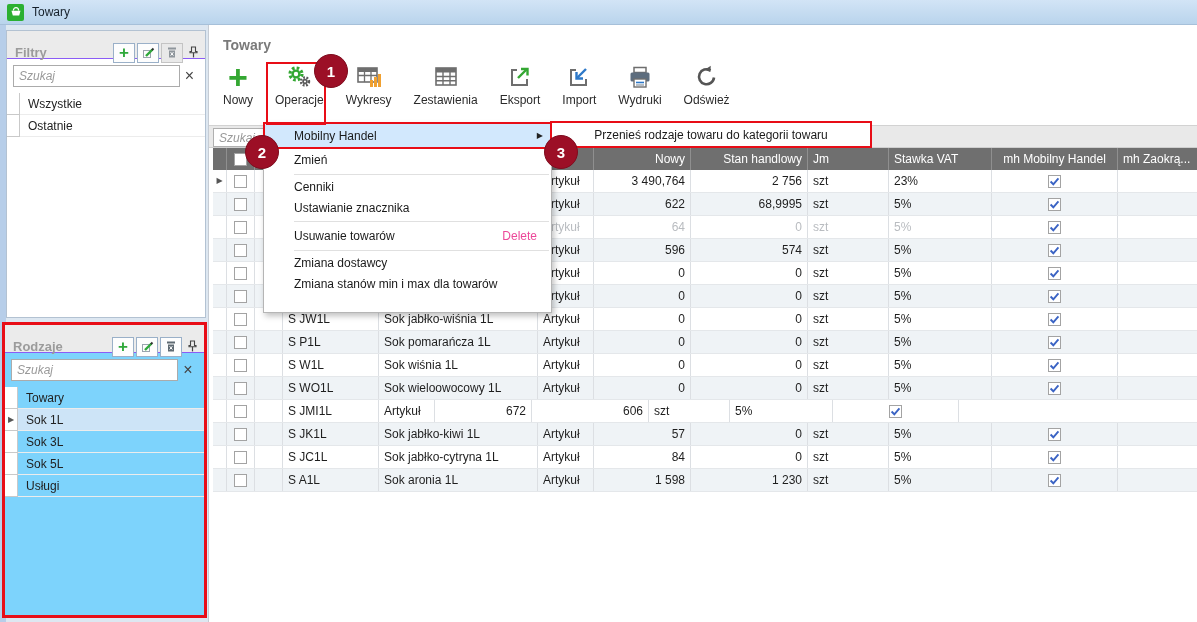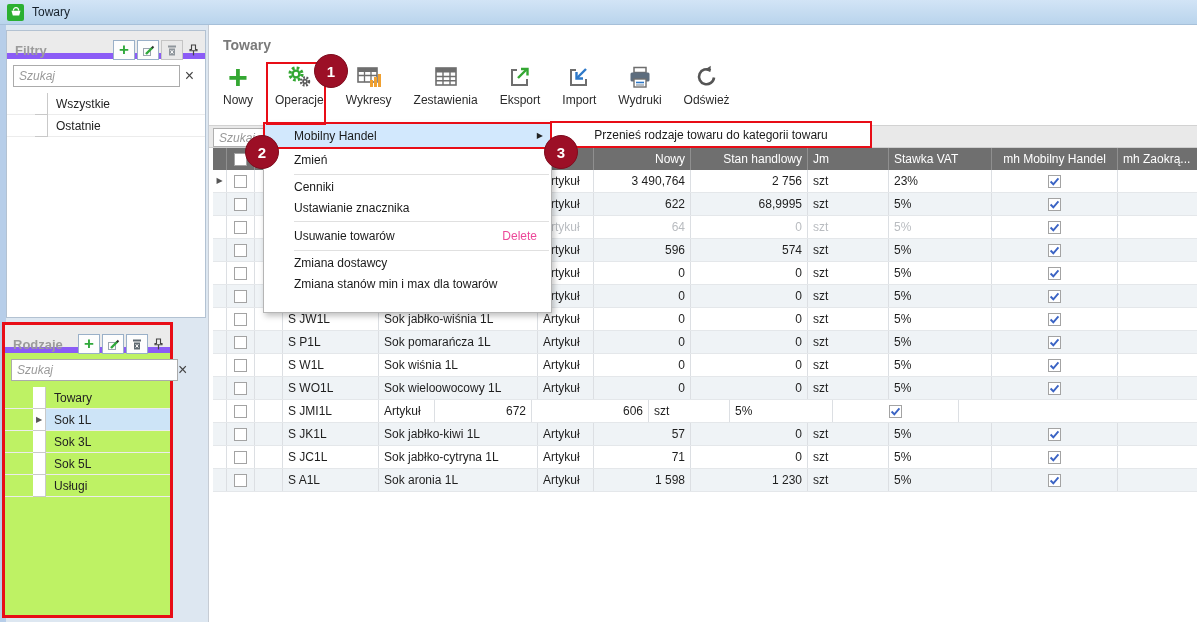--- a/index.html
+++ b/index.html
@@ -11,34 +11,34 @@
   .titlebar{position:absolute;left:0;top:0;width:1197px;height:25px;
     background:linear-gradient(#d2e4f6,#b9d4ec);border-bottom:1px solid #a6c0d9;
     display:flex;align-items:center;padding-left:7px;gap:8px;}
   .appicon{width:17px;height:17px;background:#2bb032;border-radius:2px;display:flex;align-items:center;justify-content:center;}
   .titletext{font-size:12px;color:#15202b;}
   
   .left-strip{position:absolute;left:0;top:25px;width:6px;height:597px;background:#b7cee9;}
   .left-bg{position:absolute;left:6px;top:25px;width:202px;height:597px;background:#dde7f1;}
   .panel{position:absolute;background:#fff;border:1px solid #b3c2d2;}
   .panel-filtry{left:6px;top:30px;width:200px;height:288px;}
-  .rodzaje-wrap{position:absolute;left:2px;top:322px;width:171px;height:296px;border:3px solid var(--red);background:#bef264;}
-  .panel-header{height:28px;background:#ebebeb;border-bottom:6px solid #8b5cf6;display:flex;align-items:center;padding:16px 4px 0 8px;}
+  .rodzaje-wrap{position:absolute;left:2px;top:322px;width:205px;height:296px;border:3px solid var(--red);background:#7dd3fc;}
+  .panel-header{height:28px;background:#ebebeb;border-bottom:1px solid #8b5cf6;display:flex;align-items:center;padding:16px 4px 0 8px;}
   .panel-title{font-weight:bold;font-size:13px;color:#9b9b9b;flex:1;}
   .pbtn{width:22px;height:20px;border:1px solid #9ab0c8;background:#fdfdfd;display:flex;align-items:center;justify-content:center;margin-left:2px;}
   .pbtn.disabled{background:#e9e9e9;border-color:#c4c4c4;}
   .pbtn .plusglyph{color:#2fa83a;font-weight:bold;font-size:17px;line-height:14px;}
   .pinbtn{width:16px;height:20px;display:flex;align-items:center;justify-content:center;margin-left:2px;}
   .search-row{height:34px;display:flex;align-items:center;padding:0 6px;}
   .search-input{flex:1;height:22px;border:1px solid #ababab;padding:2px 5px;font-size:12px;color:#333;background:#fff;
     font-family:"Liberation Sans","DejaVu Sans",sans-serif;}
   .search-input::placeholder{font-style:italic;color:#9a9a9a;}
   .clear-x{width:22px;height:22px;display:flex;align-items:center;justify-content:center;color:#444;font-size:16px;cursor:default;}
   .plist{position:relative;}
-  .plist-row{display:flex;height:22px;border-bottom:1px solid #ececec;align-items:stretch;padding-left:28px;}
+  .plist-row{display:flex;height:22px;border-bottom:1px solid #ececec;align-items:stretch;}
   .plist-gutter{width:13px;border-right:1px solid #c9c9c9;border-bottom:1px solid #c9c9c9;margin-bottom:-1px;
     display:flex;align-items:center;justify-content:center;font-size:8px;color:#555;background:#fff;}
   .plist-label{flex:1;line-height:22px;padding-left:8px;color:#222;}
   .plist-row.selected .plist-label{background:#cde4f7;}
   
   .main{position:absolute;left:208px;top:25px;width:989px;height:597px;background:#fff;border-left:1px solid #c6ccd4;}
   .main-title{position:absolute;left:14px;top:12px;font-size:14px;font-weight:bold;color:#7a7a7a;}
   .toolbar{position:absolute;left:8px;top:32px;display:flex;gap:10px;}
   .tbtn{display:flex;flex-direction:column;align-items:center;justify-content:flex-end;height:52px;padding:2px 6px;}
   .ticon{height:32px;display:flex;align-items:center;justify-content:center;}
@@ -581,21 +581,21 @@
           </div>
           <div class="trow">
             <div class="cell c0"></div>
             <div class="cell c1">
               <span class="cb"></span>
             </div>
             <div class="cell c2"></div>
             <div class="cell c3">S JC1L</div>
             <div class="cell c4">Sok jabłko-cytryna 1L</div>
             <div class="cell c5">Artykuł</div>
-            <div class="cell c6">71</div>
+            <div class="cell c6">84</div>
             <div class="cell c7">0</div>
             <div class="cell c8">szt</div>
             <div class="cell c9">5%</div>
             <div class="cell c10">
               <span class="cb">
                 <svg width="11" height="11" viewBox="0 0 14 14">
                   <path d="M2 7 L5.5 10.5 L12 3" stroke="#3a63c4" stroke-width="2.4" fill="none"></path>
                 </svg>
               </span>
             </div>

